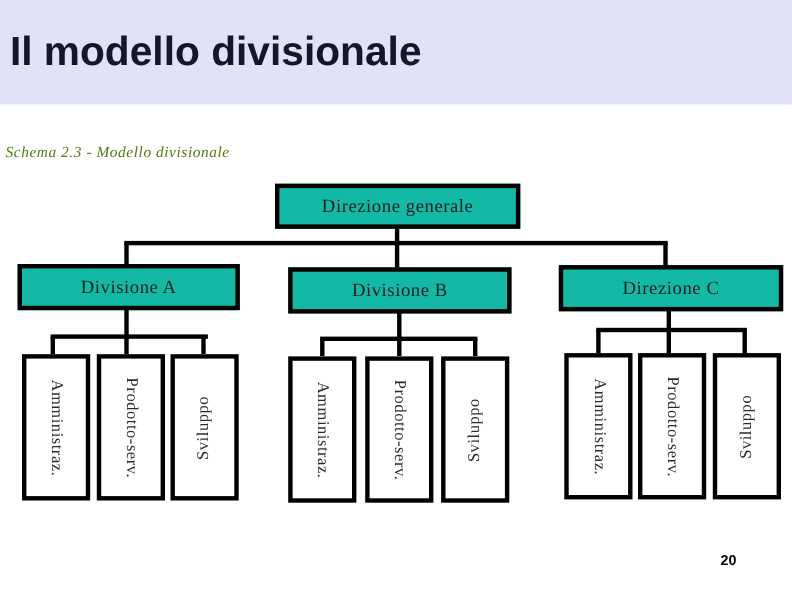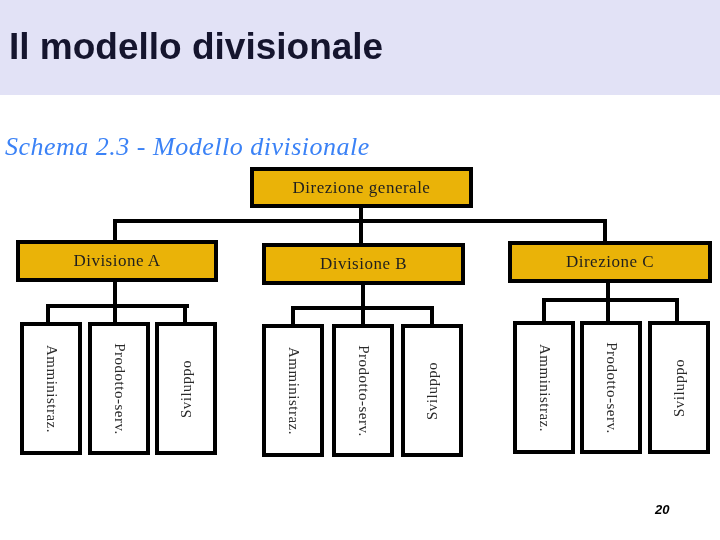--- a/index.html
+++ b/index.html
@@ -11,38 +11,38 @@
   *{margin:0;padding:0;box-sizing:border-box;}
   html,body{width:720px;height:540px;overflow:hidden;}
   body{font-family:"Liberation Sans",sans-serif;background:var(--background);}
   .slide{position:relative;width:640px;height:540px;background:var(--background);}
 
   .title-band{position:absolute;left:0;top:0;width:720px;height:95px;background:var(--title-band);}
   .slide-title{position:absolute;left:9px;top:26px;font-size:37px;font-weight:bold;
     color:var(--title-text);letter-spacing:0px;white-space:nowrap;}
 
   .figure-caption{position:absolute;left:5px;top:132px;font-family:"Liberation Serif",serif;
-    font-style:italic;font-size:26px;color:#3b82f6;white-space:nowrap;letter-spacing:0.5px;}
+    font-style:italic;font-size:14px;color:#4d7c0f;white-space:nowrap;letter-spacing:0.5px;}
 
   .org-chart{position:absolute;left:0;top:160px;width:720px;height:310px;}
 
-  .obox{position:absolute;border:4px solid var(--diagram-ink);background:#eab308;
+  .obox{position:absolute;border:4px solid var(--diagram-ink);background:#14b8a6;
     display:flex;align-items:center;justify-content:center;}
   .obox .blabel{font-family:"Liberation Serif",serif;font-size:17px;color:#1f1f1f;
     letter-spacing:0.5px;white-space:nowrap;}
 
   .subbox{position:absolute;width:62px;height:133px;border:4px solid var(--diagram-ink);background:#fff;}
   .subbox .rlabel{position:absolute;left:50%;top:50%;font-family:"Liberation Serif",serif;
     font-size:15px;color:#2b2b2b;white-space:nowrap;letter-spacing:0.5px;}
   .subbox .rot-cw{transform:translate(-50%,-50%) rotate(90deg);}
   .subbox .rot-ccw{transform:translate(-50%,-50%) rotate(-90deg);}
 
   .cline{position:absolute;background:var(--diagram-ink);}
 
-  .page-number{position:absolute;left:655px;top:502px;font-size:13px;font-weight:bold;color:#000;font-style:italic;}
+  .page-number{position:absolute;left:655px;top:502px;font-size:13px;font-weight:bold;color:#000;}
 </style>
 </head>
 <body>
 
 <div class="slide">
 
   <div class="title-band"></div>
   <div class="slide-title">Il modello divisionale</div>
 
   <div class="figure-caption">Schema 2.3 - Modello divisionale</div>

